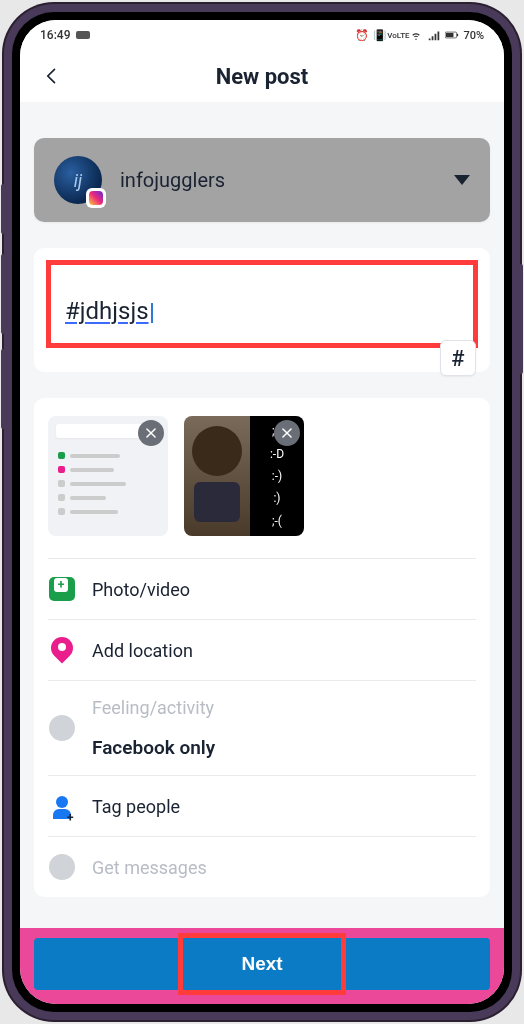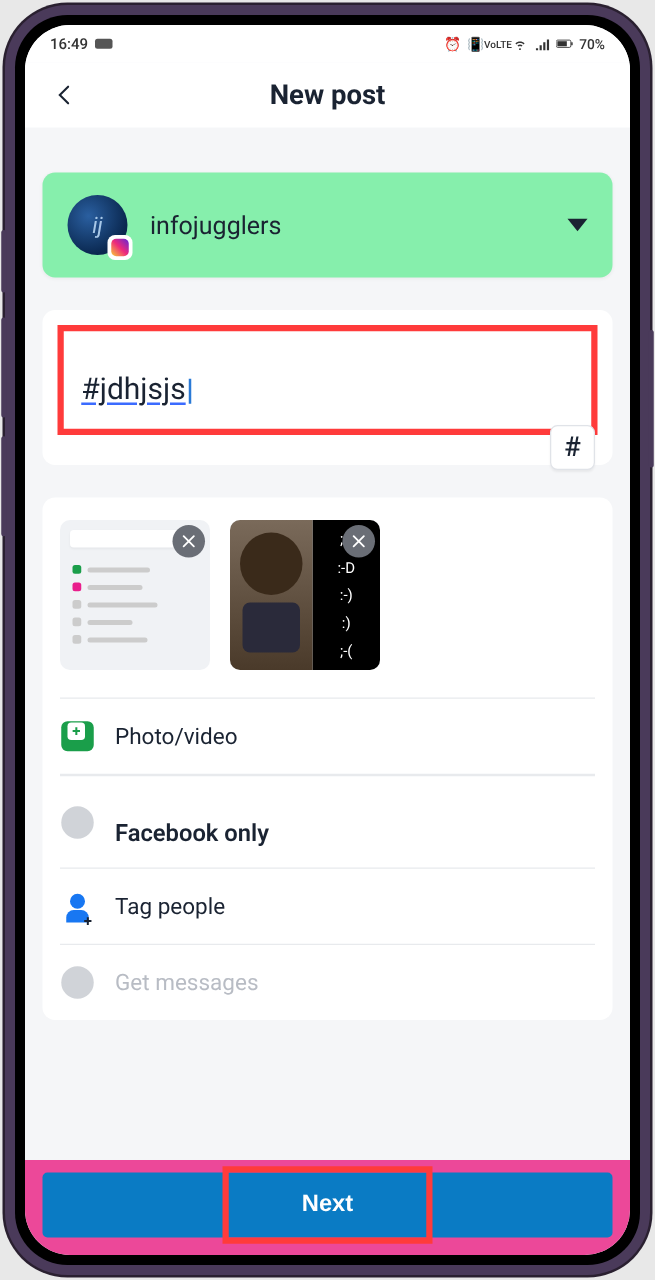--- a/index.html
+++ b/index.html
@@ -18,21 +18,21 @@
 .sb-right { display: flex; align-items: center; gap: 4px; font-size: 11px; }
 .sb-icon { width: 14px; height: 14px; display: inline-flex; align-items: center; justify-content: center; }
 .sb-dots { width: 14px; height: 8px; background: #555; border-radius: 2px; }
 
 .header { background: #fff; padding: 14px 20px; display: flex; align-items: center; position: relative; }
 .back { width: 24px; height: 24px; display: flex; align-items: center; justify-content: center; cursor: pointer; }
 .title { position: absolute; left: 50%; transform: translateX(-50%); font-size: 22px; font-weight: 700; color: #1a2332; }
 
 .content { flex: 1; overflow-y: auto; padding: 0 14px; }
 
-.account-card { background: #86efac; border-radius: 10px; padding: 18px 20px; margin-top: 36px; display: flex; align-items: center; box-shadow: 0 1px 3px rgba(0,0,0,0.05); justify-content: space-between; }
+.account-card { background: #a3a3a3; border-radius: 10px; padding: 18px 20px; margin-top: 36px; display: flex; align-items: center; box-shadow: 0 1px 3px rgba(0,0,0,0.05); justify-content: space-between; }
 .avatar-wrap { position: relative; width: 48px; height: 48px; margin-right: 18px; }
 .avatar { width: 48px; height: 48px; border-radius: 50%; background: radial-gradient(circle at 35% 35%, #2a5fa0, #0a2850 70%); display: flex; align-items: center; justify-content: center; color: #a8c8e8; font-style: italic; font-size: 18px; }
 .ig-badge { position: absolute; bottom: -4px; right: -4px; width: 20px; height: 20px; background: #fff; border-radius: 6px; display: flex; align-items: center; justify-content: center; }
 .ig-badge::after { content: ""; width: 14px; height: 14px; border-radius: 4px; background: linear-gradient(45deg, #f9ce34, #ee2a7b, #6228d7); }
 .acct-name { font-size: 20px; color: #1a2332; flex: 1; }
 .caret { width: 0; height: 0; border-left: 8px solid transparent; border-right: 8px solid transparent; border-top: 10px solid #1a2332; }
 
 .caption-card { background: #fff; border-radius: 10px; margin-top: 26px; padding: 14px; position: relative; }
 .caption-highlight { border: 5px solid #ff3b3b; padding: 12px 14px 18px; margin: -2px -2px 10px -2px; }
 .cap-line1 { color: #1a2332; font-size: 18px; text-decoration: underline; text-decoration-color: #ff3b3b; text-decoration-thickness: 2px; text-underline-offset: 3px; }
@@ -202,26 +202,33 @@
           </div>
 
           <div class="divider"></div>
           <div class="opt">
             <div class="opt-icon">
                 <div class="photo-shape"></div>
               </div>
             <div class="opt-label">Photo/video</div>
           </div>
           <div class="divider"></div>
+          <div class="opt">
+            <div class="opt-icon">
+                <div class="pin-shape"></div>
+              </div>
+            <div class="opt-label">Add location</div>
+          </div>
           <div class="divider"></div>
           <div class="opt opt-disabled">
             <div class="opt-icon">
                 <div class="smile-shape"></div>
               </div>
             <div>
+              <div class="opt-label">Feeling/activity</div>
               <div class="opt-sub">Facebook only</div>
             </div>
           </div>
           <div class="divider"></div>
           <div class="opt">
             <div class="opt-icon">
               <div class="tag-shape">
                   <div class="tag-head"></div>
                   <div class="tag-body">
                     <span class="tag-plus">+</span>

